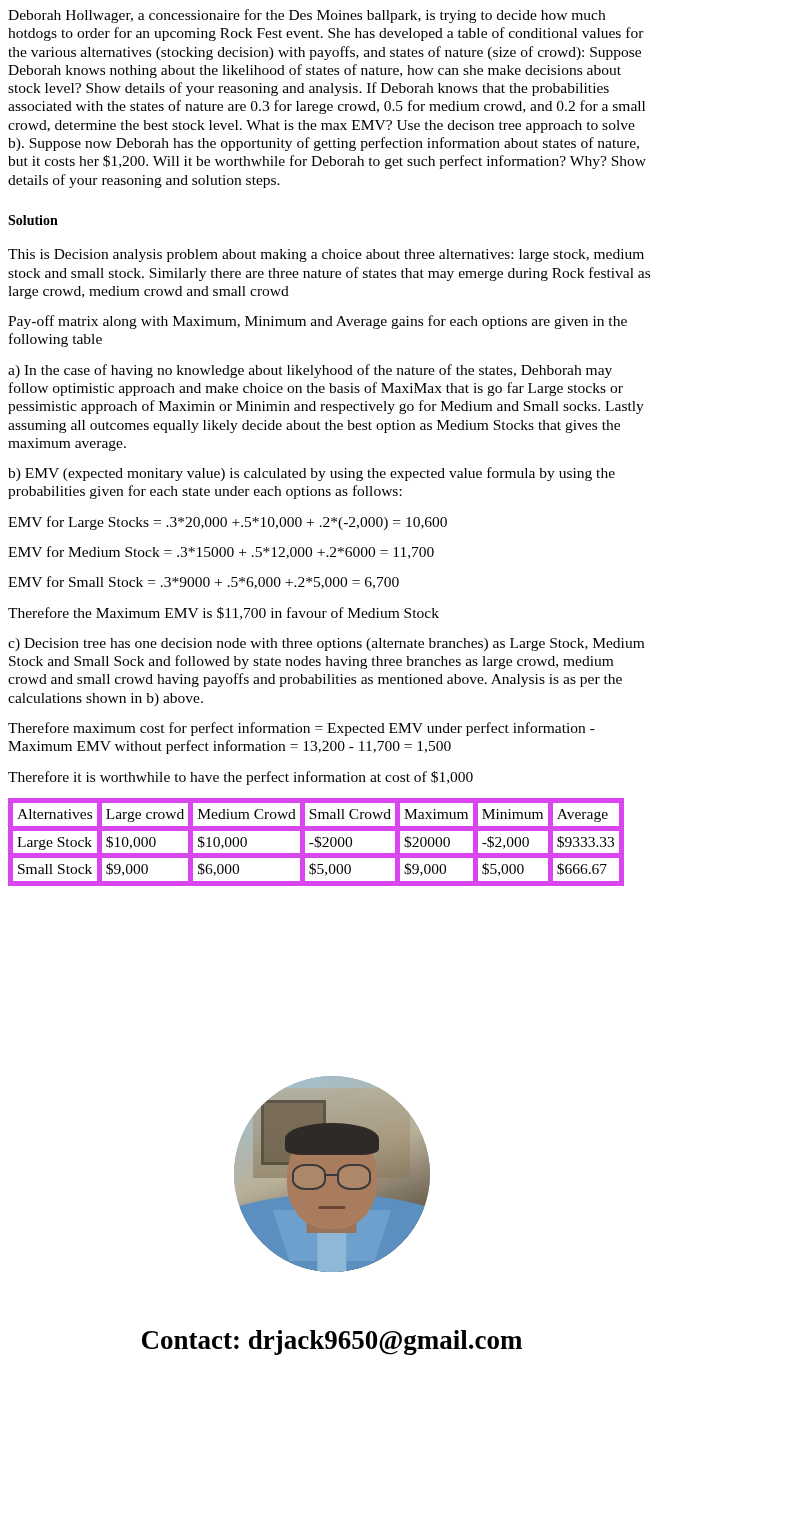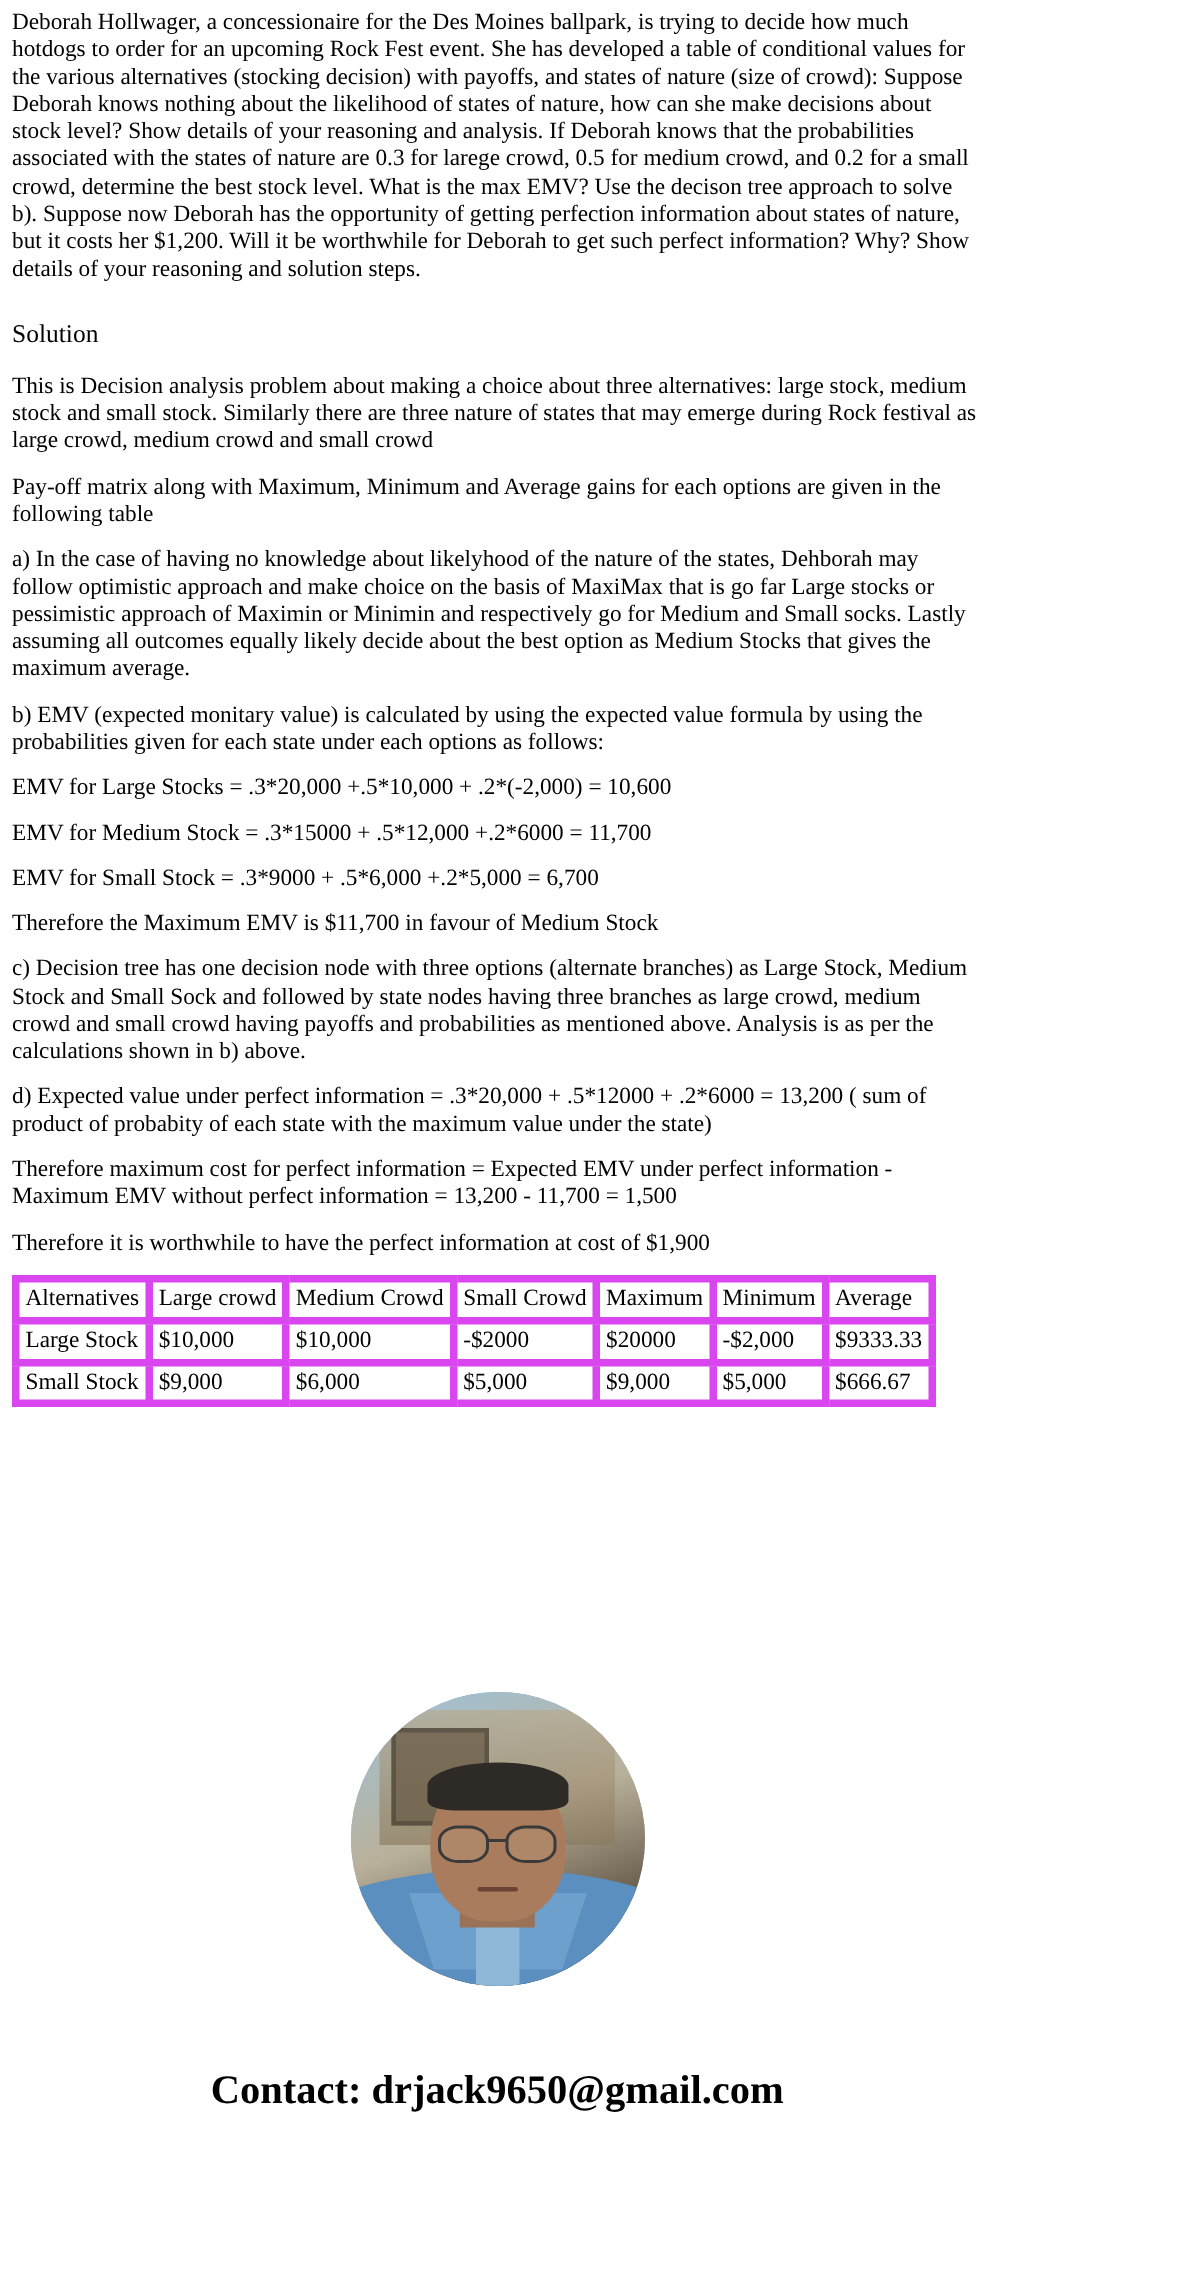--- a/index.html
+++ b/index.html
@@ -22,22 +22,22 @@
   }
   p.para {
     margin: 0 0 12px 0;
     text-align: left;
   }
   p.question {
     margin: 0 0 4px 0;
   }
   h2.solution {
     font-family: "Liberation Serif", "DejaVu Serif", serif;
-    font-size: 17px;
-    font-weight: normal;
+    font-size: 14px;
+    font-weight: bold;
     margin: 24px 0 16px 0;
   }
   table.payoff {
     border-collapse: collapse;
     margin-top: 12px;
     font-size: 15.5px;
   }
   table.payoff td, table.payoff th {
     border: 5px solid #d946ef;
     padding: 1px 4px 2px 4px;
@@ -202,23 +202,22 @@
 
   <p class="para">This is Decision analysis problem about making a choice about three alternatives: large stock, medium stock and small stock. Similarly there are three nature of states that may emerge during Rock festival as large crowd, medium crowd and small crowd</p>
   <p class="para">Pay-off matrix along with Maximum, Minimum and Average gains for each options are given in the following table</p>
   <p class="para">a) In the case of having no knowledge about likelyhood of the nature of the states, Dehborah may follow optimistic approach and make choice on the basis of MaxiMax that is go far Large stocks or pessimistic approach of Maximin or Minimin and respectively go for Medium and Small socks. Lastly assuming all outcomes equally likely decide about the best option as Medium Stocks that gives the maximum average.</p>
   <p class="para">b) EMV (expected monitary value) is calculated by using the expected value formula by using the probabilities given for each state under each options as follows:</p>
   <p class="para">EMV for Large Stocks = .3*20,000 +.5*10,000 + .2*(-2,000) = 10,600</p>
   <p class="para">EMV for Medium Stock = .3*15000 + .5*12,000 +.2*6000 = 11,700</p>
   <p class="para">EMV for Small Stock = .3*9000 + .5*6,000 +.2*5,000 = 6,700</p>
   <p class="para">Therefore the Maximum EMV is $11,700 in favour of Medium Stock</p>
   <p class="para">c) Decision tree has one decision node with three options (alternate branches) as Large Stock, Medium Stock and Small Sock and followed by state nodes having three branches as large crowd, medium crowd and small crowd having payoffs and probabilities as mentioned above. Analysis is as per the calculations shown in b) above.</p>
-  <p class="para">d) Expected value under perfect information = .3*20,000 + .5*12000 + .2*6000 = 13,200 ( sum of product of probabity of each state with the maximum value under the state)</p>
   <p class="para">Therefore maximum cost for perfect information = Expected EMV under perfect information - Maximum EMV without perfect information = 13,200 - 11,700 = 1,500</p>
-  <p class="para">Therefore it is worthwhile to have the perfect information at cost of $1,900</p>
+  <p class="para">Therefore it is worthwhile to have the perfect information at cost of $1,000</p>
 
   <table class="payoff">
     <thead>
       <tr>
         <th>Alternatives</th>
         <th>Large crowd</th>
         <th>Medium Crowd</th>
         <th>Small Crowd</th>
         <th>Maximum</th>
         <th>Minimum</th>

